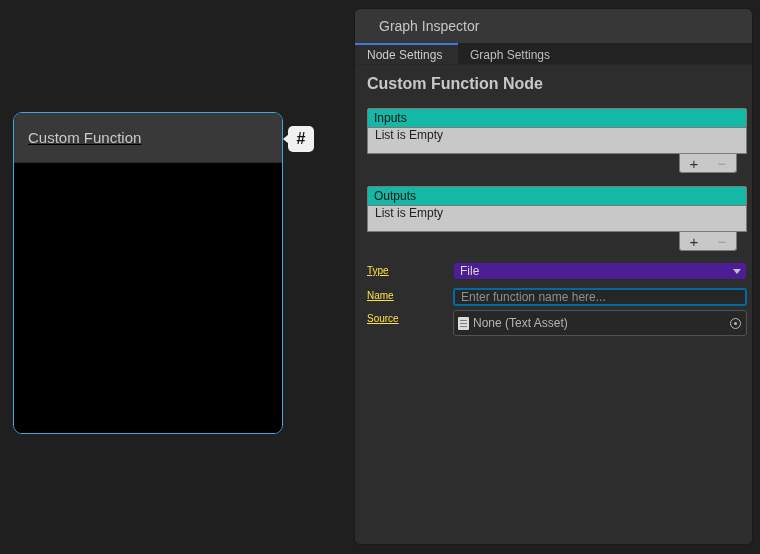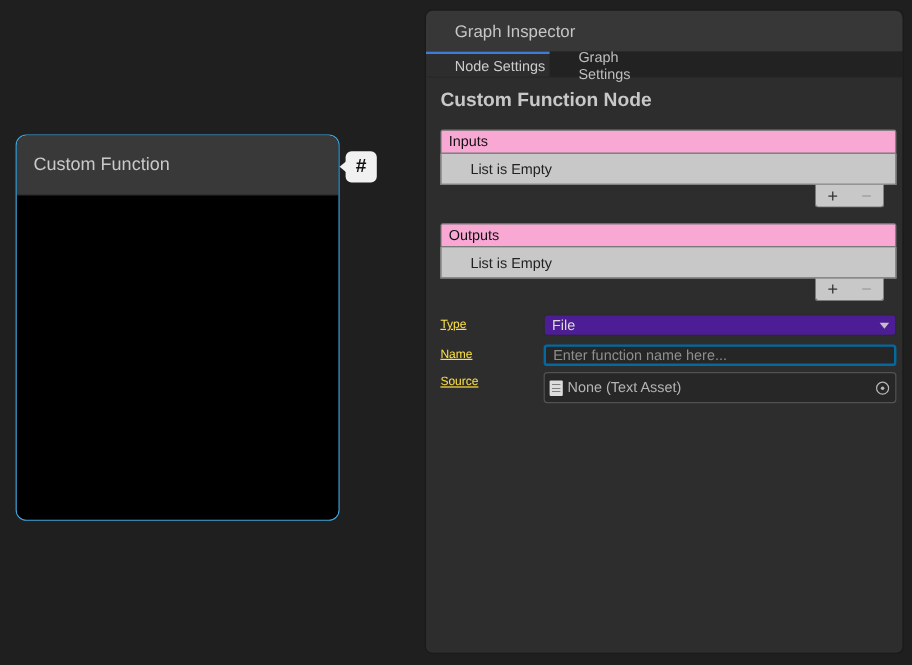--- a/index.html
+++ b/index.html
@@ -10,20 +10,21 @@
     position:relative;
     -webkit-font-smoothing:antialiased;
   }
 
   
   .node {
     position:absolute; left:13px; top:112px; width:270px; height:322px;
     border:1px solid #41A6DC; border-radius:9px;
     background:#000;
     overflow:hidden;
+    text-decoration:underline;
   }
   .node-title {
     height:50px; background:#393939; border-bottom:1px solid #2A2A2A;
     display:flex; align-items:center; padding-left:14px;
     color:#C9C9C9; font-size:15px;
   }
   .node-body { height:271px; background:#000; }
 
   .badge {
     position:absolute; left:288px; top:126px; width:26px; height:26px;
@@ -46,44 +47,44 @@
   .panel-header {
     height:34px; background:#373737; border-radius:6px 6px 0 0;
     display:flex; align-items:center; padding-left:24px;
     color:#C6C6C6; font-size:14px;
   }
   .tabbar {
     height:22px; background:#222222; display:flex;
     border-bottom:1px solid #282828;
   }
   .tab {
-    width:103px; display:flex; align-items:center; padding-left:24px;
+    width:103px; display:flex; align-items:center; padding-left:12px;
     color:#BFBFBF; font-size:12px; border-top:2px solid transparent;
     cursor:default;
   }
   .tab.active { background:#2D2D2D; border-top:2px solid #3C7DDC; color:#CCCCCC; }
 
   .section-heading {
     position:absolute; left:12px; top:66px;
     color:#C8C8C8; font-size:16px; font-weight:bold;
   }
 
   
   .ulist { position:absolute; left:12px; width:380px; }
   .ulist-inputs  { top:99px; }
   .ulist-outputs { top:177px; }
   .ulist-header {
-    height:20px; background:#f9a8d4; border:1px solid #7A7A7A;
+    height:20px; background:#14b8a6; border:1px solid #7A7A7A;
     border-radius:2px 2px 0 0;
     display:flex; align-items:center; padding-left:6px;
     color:#111; font-size:12px;
   }
   .ulist-body {
     height:26px; background:#C8C8C8; border:1px solid #7A7A7A; border-top:none;
-    display:flex; align-items:center; padding-left:24px;
+    display:flex; align-items:flex-start; padding-left:7px;
     color:#222; font-size:12px;
   }
   .ulist-footer {
     width:58px; height:19px; margin-left:auto; margin-right:10px;
     background:#C8C8C8; border:1px solid #7A7A7A; border-top:none;
     border-radius:0 0 3px 3px;
     display:flex; align-items:center; justify-content:space-around;
   }
   .btn-add, .btn-remove {
     font-size:15px; line-height:15px; color:#333; cursor:default;

